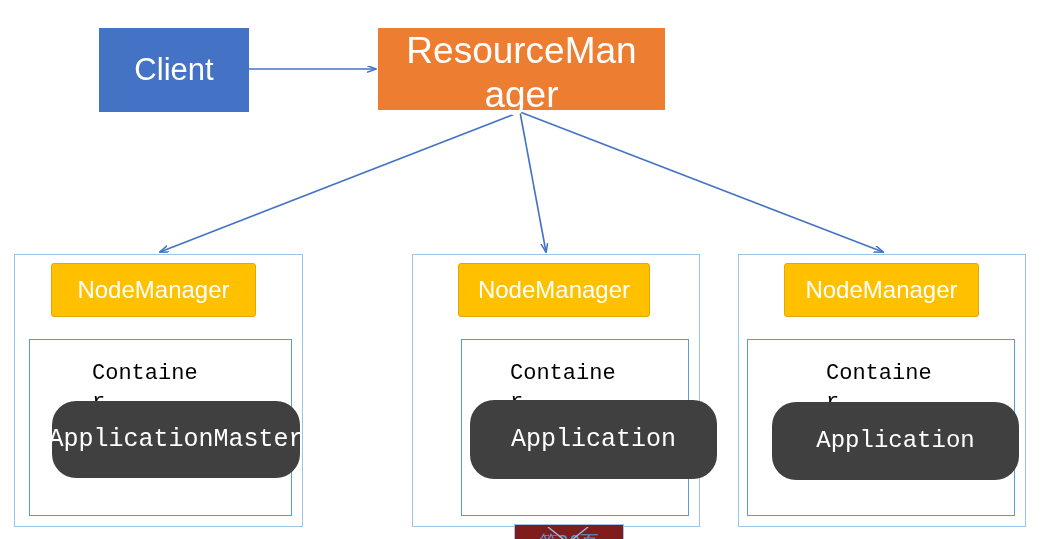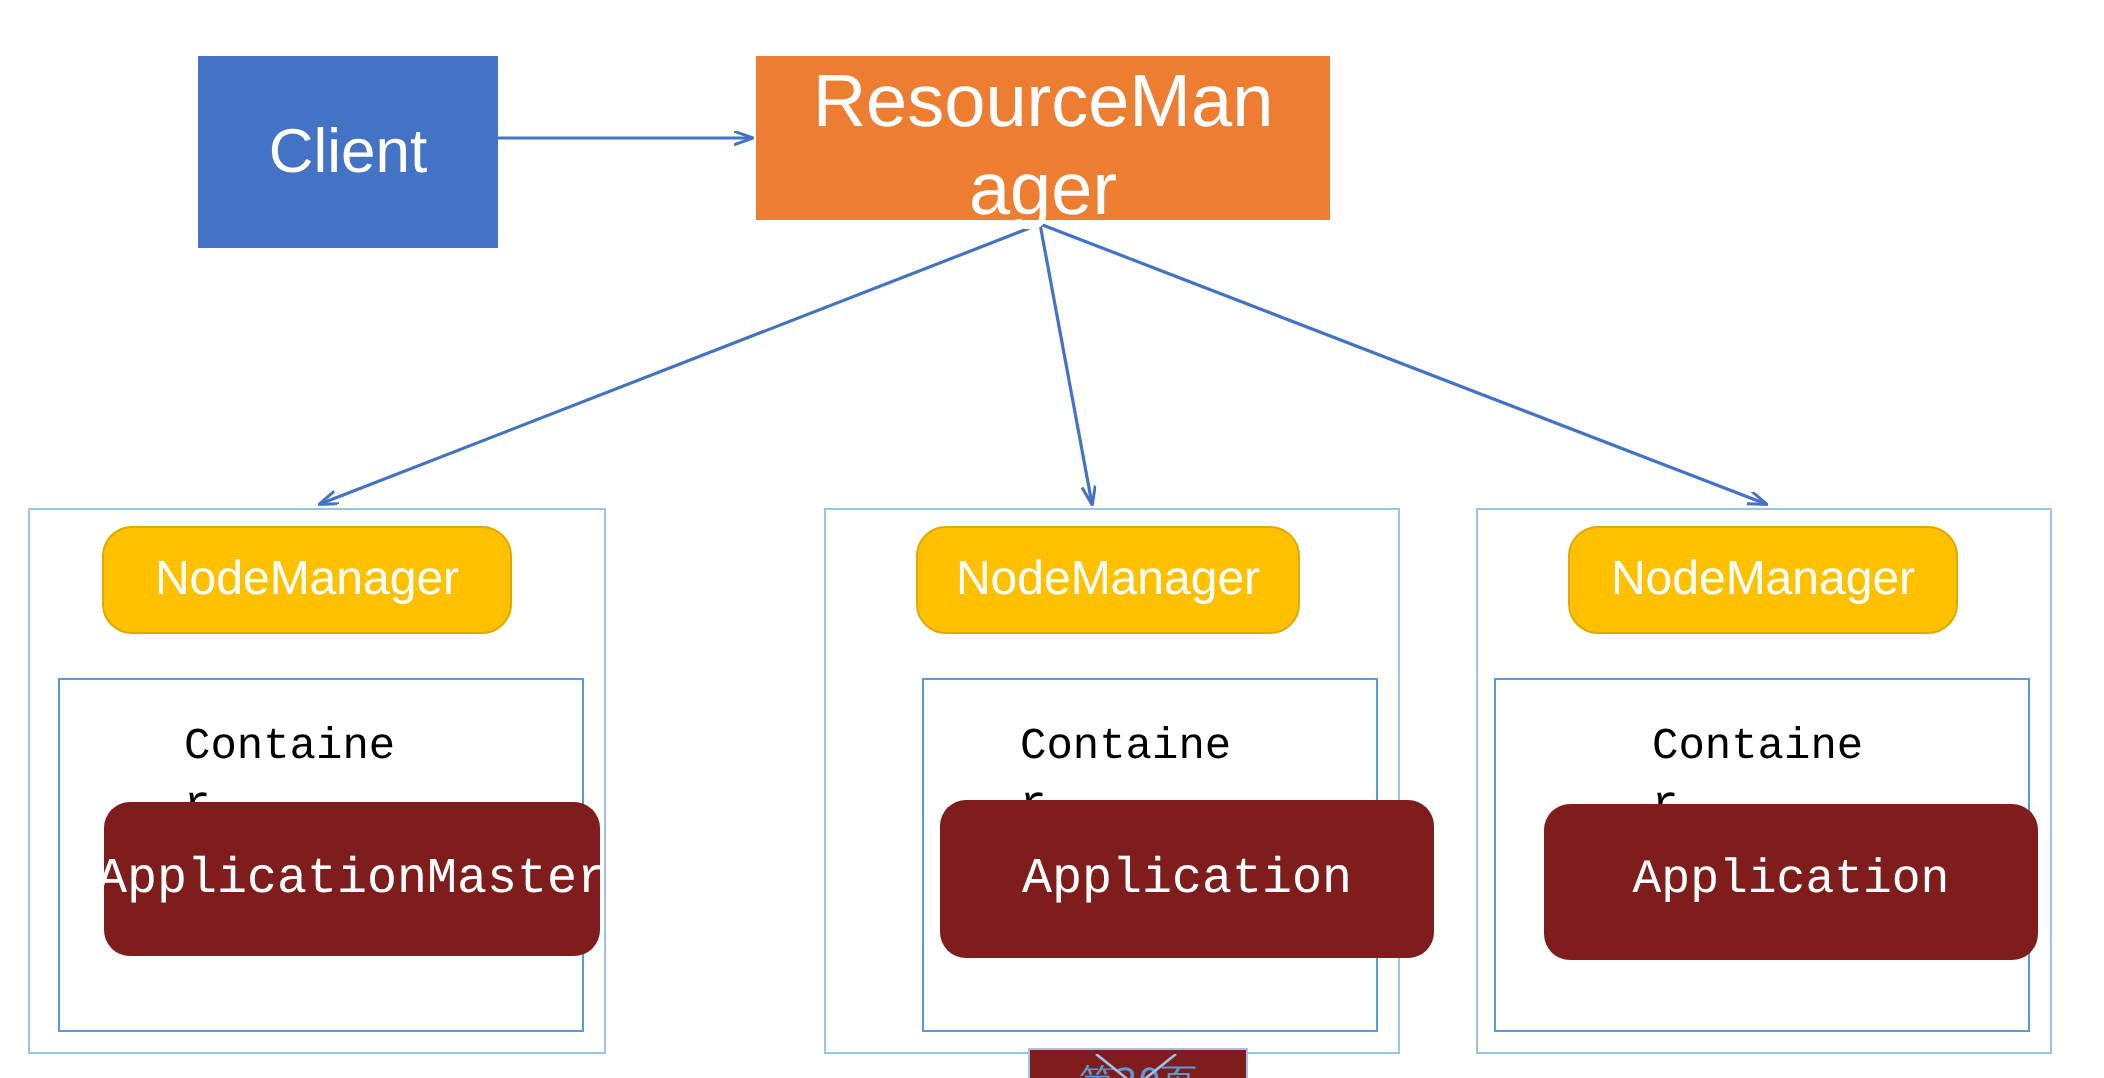--- a/index.html
+++ b/index.html
@@ -8,21 +8,21 @@
     background:#ffffff;
     font-family:"Liberation Sans","DejaVu Sans",sans-serif;
     overflow:hidden;
   }
   #canvas{position:relative;width:1052px;height:539px;}
 
   .box{position:absolute;box-sizing:border-box;}
 
   
   .client-box{
-    left:99px;top:28px;width:150px;height:96px;
+    left:99px;top:28px;width:150px;height:84px;
     background:#4472C4;
     display:flex;align-items:center;justify-content:center;
   }
   .client-label{
     color:#ffffff;font-size:31px;font-weight:400;line-height:1.05;
     letter-spacing:0px;
   }
   .rm-box{
     left:378px;top:28px;width:287px;height:82px;
     background:#ED7D31;
@@ -44,21 +44,21 @@
   .node-outer.n1{left:14px;width:289px;}
   .node-outer.n2{left:412px;width:288px;}
   .node-outer.n3{left:738px;width:288px;}
 
   
   .nm-pill{
     position:absolute;
     top:8px;height:52px;
     background:#FFC000;
     border:1.2px solid #E0A800;
-    border-radius:15px;
+    border-radius:3px;
     display:flex;align-items:center;justify-content:center;
   }
   .nm-pill.p1{left:36px;width:203px;}
   .nm-pill.p2{left:45px;width:190px;}
   .nm-pill.p3{left:45px;width:193px;}
   .nm-label{color:#ffffff;font-size:24px;line-height:1;}
 
   
   .container-frame{
     position:absolute;
@@ -77,22 +77,22 @@
     word-break:break-all;
     z-index:1;
   }
   .container-text.t1{left:62px;top:20px;}
   .container-text.t2{left:48px;top:20px;}
   .container-text.t3{left:78px;top:20px;}
 
   
   .app-box{
     position:absolute;
-    background:#7f1d1d;
-    border-radius:13px;
+    background:#404040;
+    border-radius:24px;
     display:flex;align-items:center;justify-content:center;
     z-index:2;
   }
   .app-box.a1{left:22px;top:61px;width:248px;height:77px;}
   .app-box.a2{left:8px;top:60px;width:247px;height:79px;}
   .app-box.a3{left:24px;top:62px;width:247px;height:78px;}
   .app-label{color:#ffffff;font-size:25px;line-height:1;white-space:nowrap;}
   .app-label.small{font-size:24px;}
 
   

